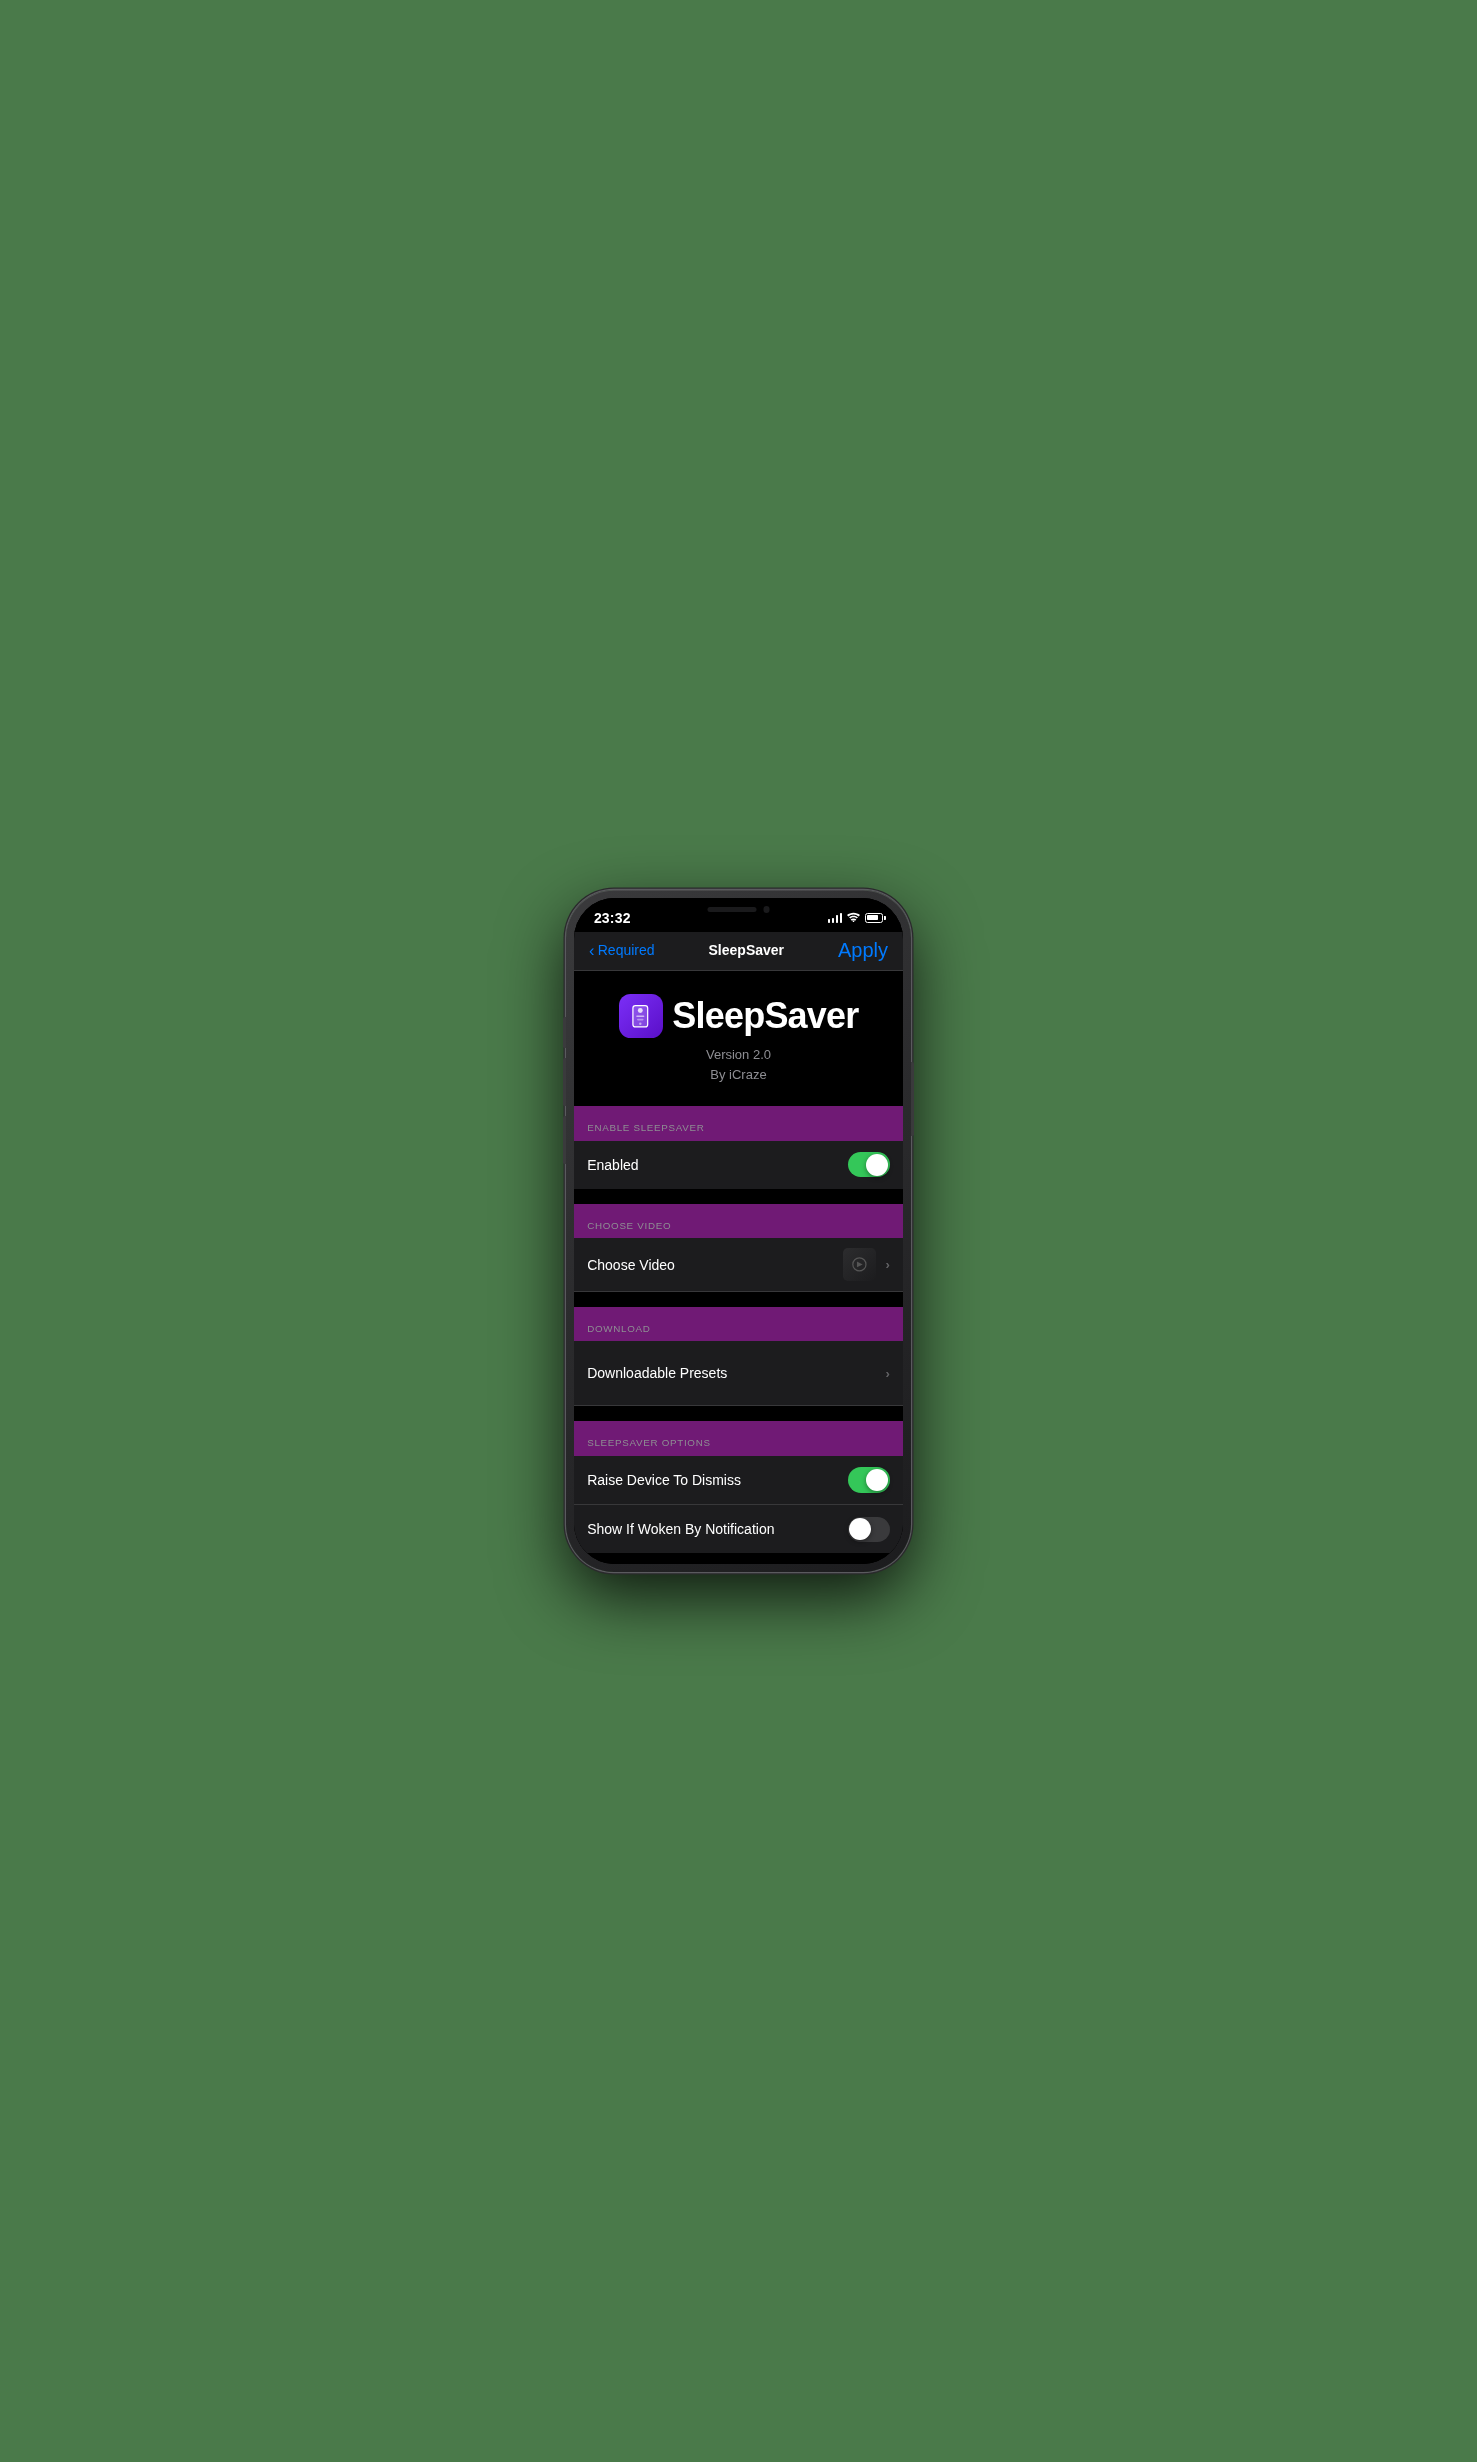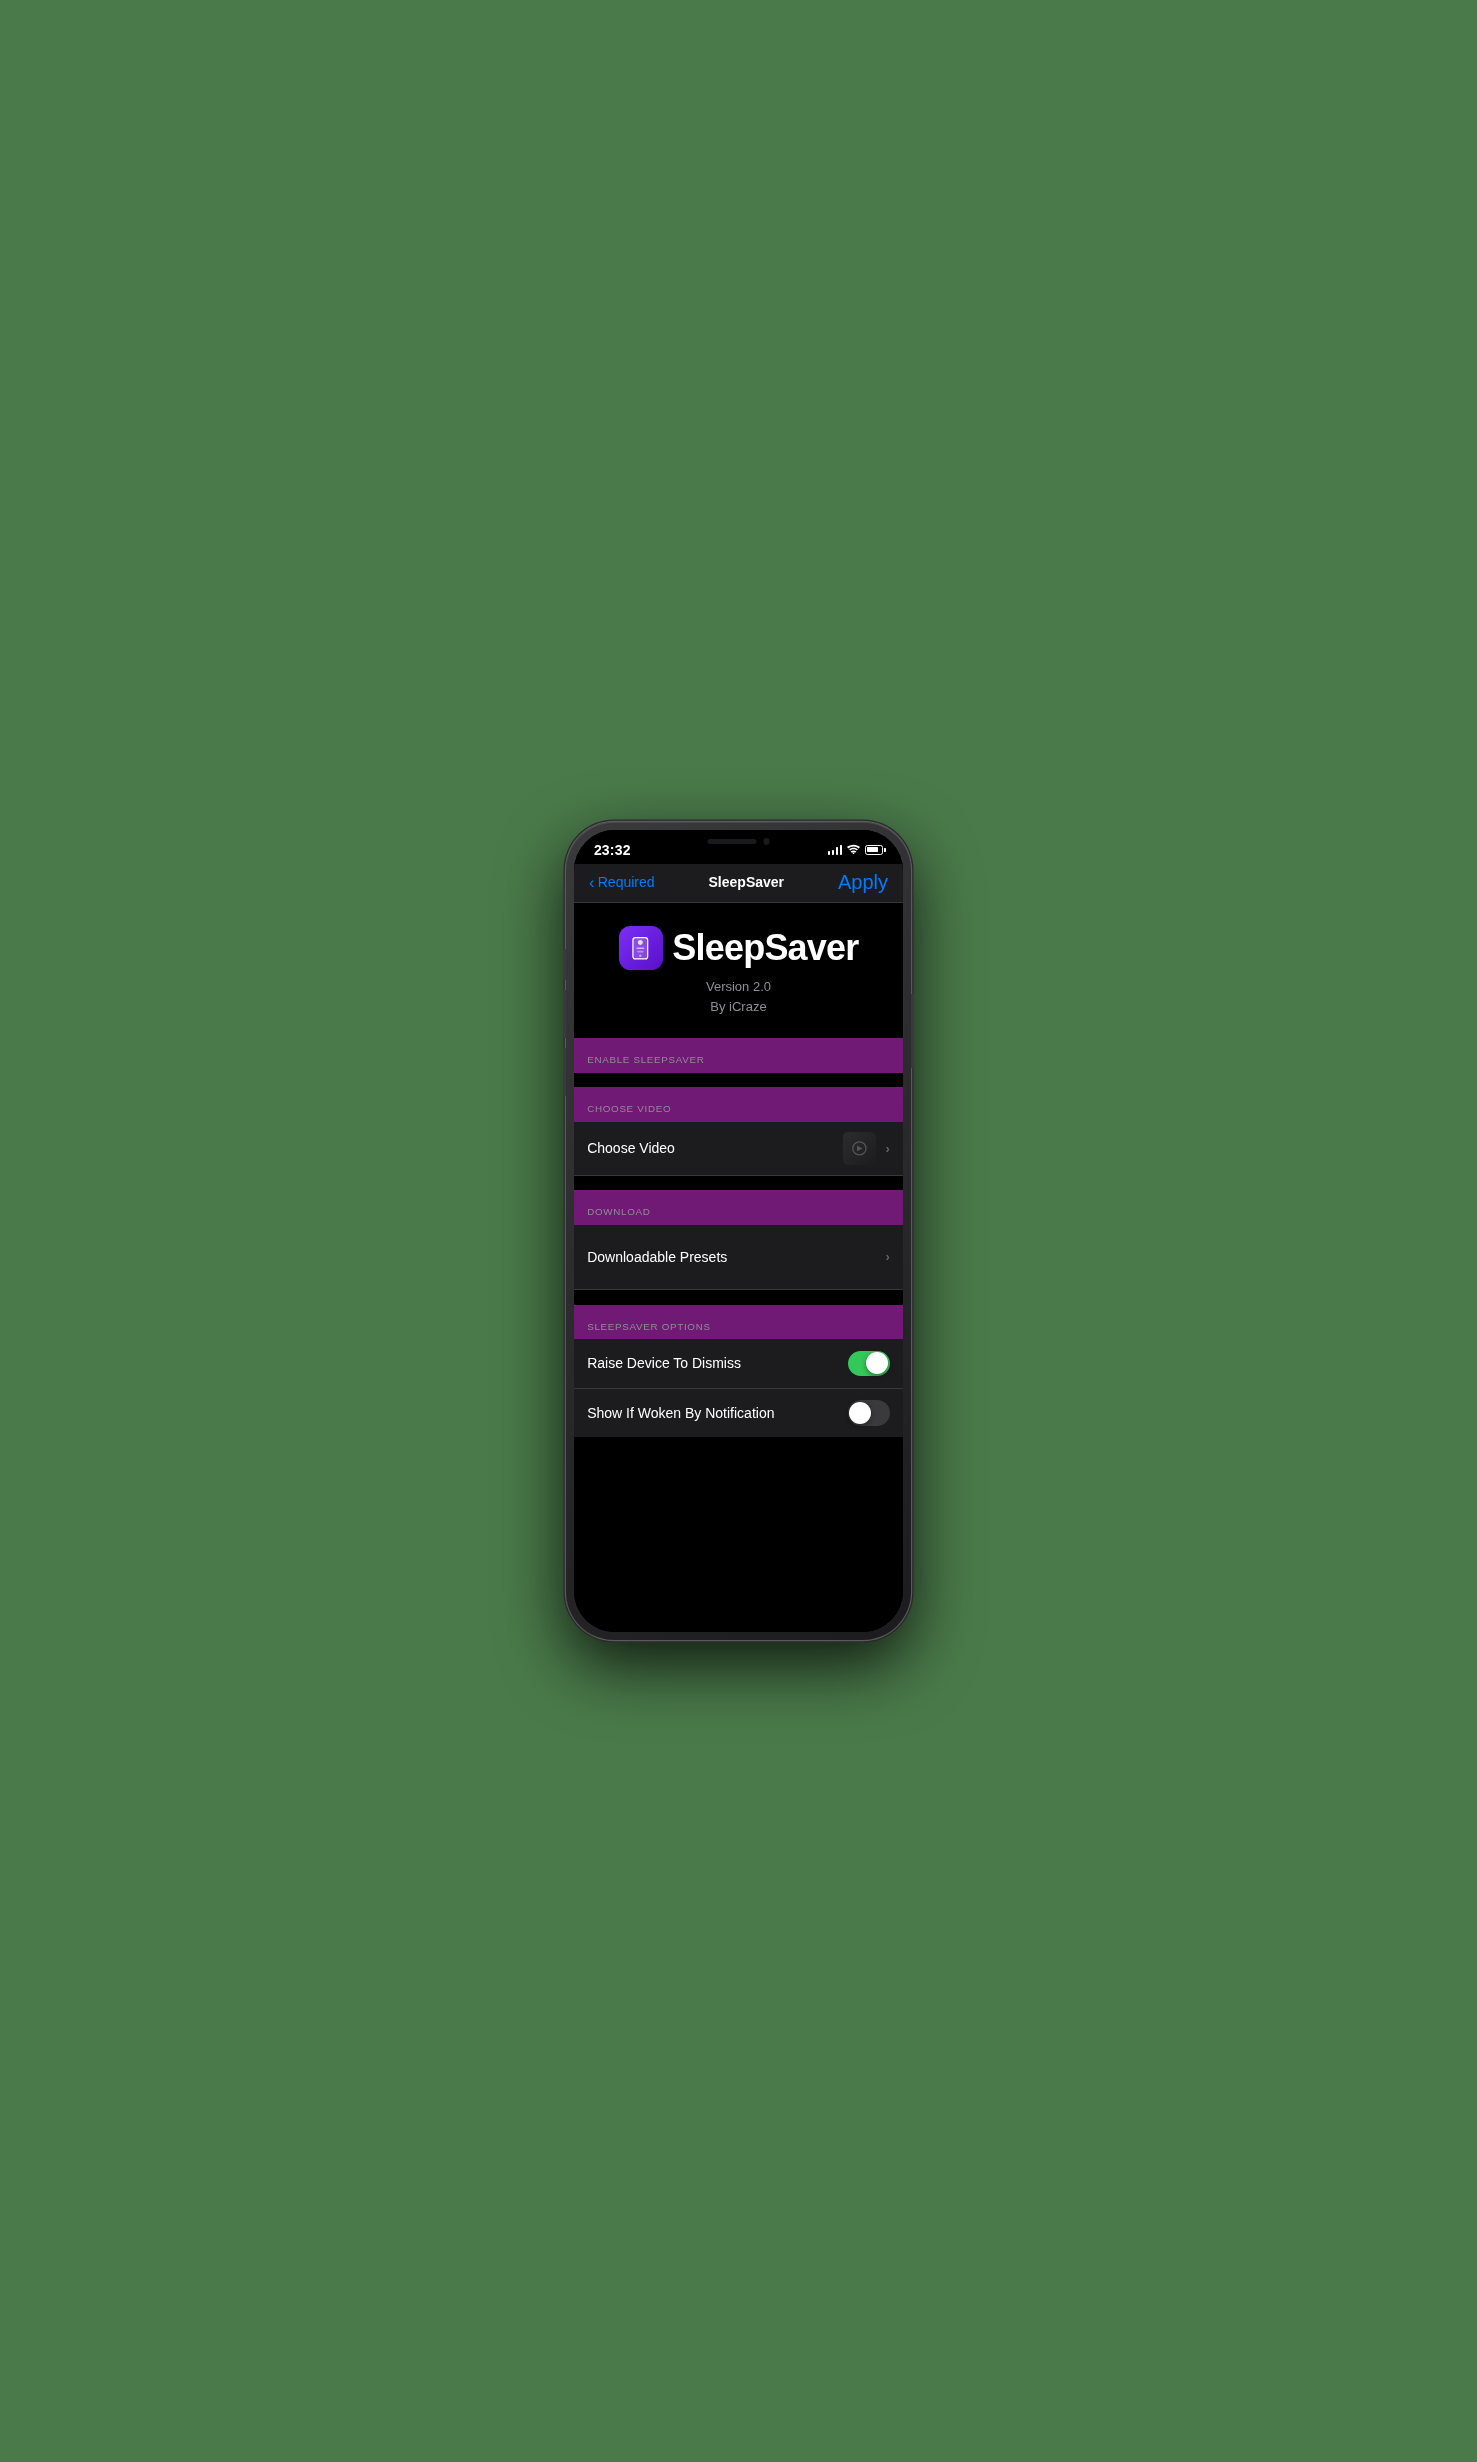--- a/index.html
+++ b/index.html
@@ -8,21 +8,21 @@
       background-color: #4a7a4a;
       display: flex;
       justify-content: center;
       align-items: center;
       min-height: 100vh;
       font-family: -apple-system, 'SF Pro Display', 'Helvetica Neue', sans-serif;
     }
 
     .phone-outer {
       width: 345px;
-      height: 818px;
+      height: 682px;
       background: linear-gradient(145deg, #3a3a3c, #2a2a2c, #1c1c1e);
       border-radius: 48px;
       position: relative;
       box-shadow:
         0 0 0 1.2px #5a5a5e,
         0 0 0 2.5px #2a2a2c,
         0 24.6px 66px rgba(0,0,0,0.8),
         inset 0 0.8px 0 rgba(255,255,255,0.12);
     }
 
@@ -488,20 +488,28 @@
           </div>
           <div class="app-version">
             <div>Version 2.0</div>
             <div>By iCraze</div>
           </div>
         </div>
 
         <div class="section-header">
           <span class="section-header-text">ENABLE SLEEPSAVER</span>
         </div>
+        <div class="settings-group">
+          <div class="settings-row">
+            <span class="row-label">Enabled</span>
+            <div class="toggle on">
+              <div class="toggle-thumb"></div>
+            </div>
+          </div>
+        </div>
 
         <div class="spacer-block"></div>
 
         <div class="section-header">
           <span class="section-header-text">CHOOSE VIDEO</span>
         </div>
         <div class="settings-group">
           <div class="video-row">
             <span class="video-label">Choose Video</span>
             <div class="video-thumbnail">

